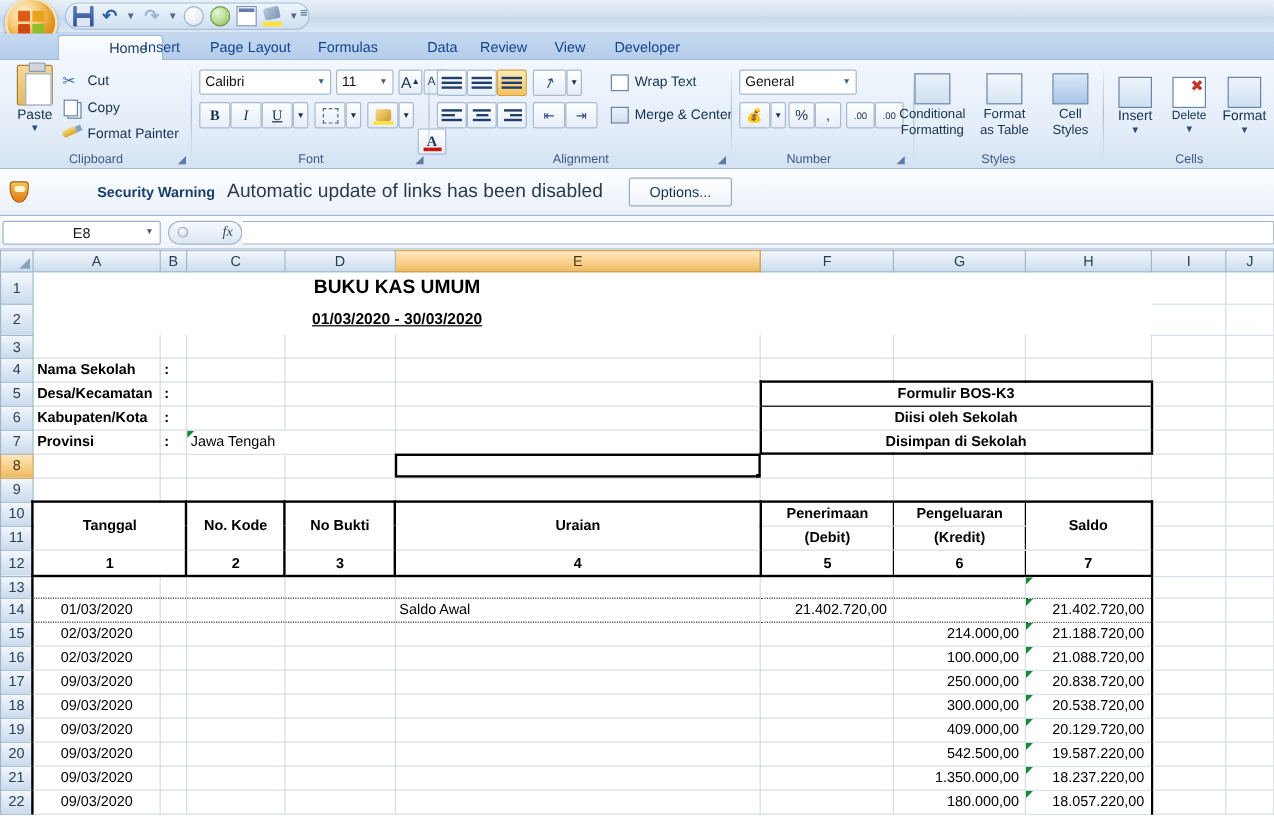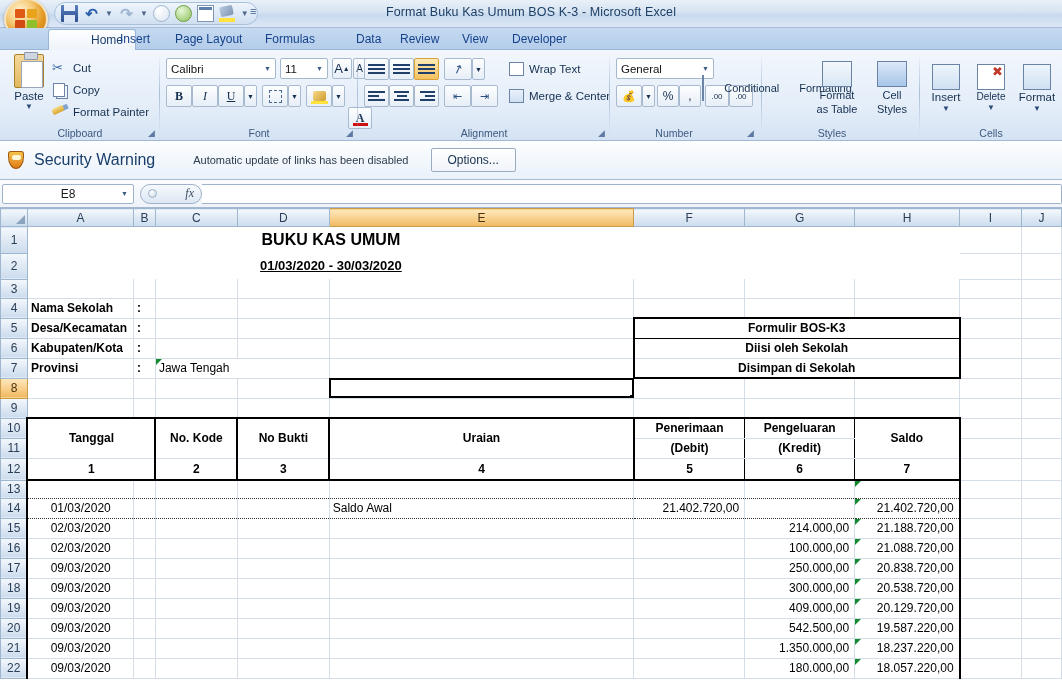--- a/index.html
+++ b/index.html
@@ -160,22 +160,22 @@
   }
   .shield {
     width: 16px; height: 18px; position: relative;
     background: linear-gradient(to bottom,#f7c44b,#e07a18);
     border-radius: 3px 3px 8px 8px / 3px 3px 12px 12px;
     border: 1px solid #a05a0d;
   }
   .shield:after {
     content:""; position:absolute; left:3px; top:3px; width:9px; height:5px; background:#fff5d8; border-radius:2px;
   }
-  .sec-strong { font-size: 16px; font-weight: normal; color: #1a3f6c; }
-  .sec-msg { font-size: 11px; color: #2d3b4c; margin-left: 28px; }
+  .sec-strong { font-size: 12px; font-weight: bold; color: #1a3f6c; margin-left: 47px; }
+  .sec-msg { font-size: 16px; color: #2d3b4c; }
   .opt-btn {
     margin-left: 12px; padding: 4px 16px; font-size: 12px; color: #17324f;
     background: linear-gradient(to bottom,#ffffff,#f0f4fa);
     border: 1px solid #9aabc2; border-radius: 2px;
   }
 
   
   .fbar {
     position: absolute; top: 180px; left: 0; width: 1062px; height: 28px;
     background: linear-gradient(to bottom,#fbfcfe,#eef3f9);
@@ -262,21 +262,20 @@
   }
   .fillhandle {
     position: absolute; right: -3px; bottom: -3px; width: 6px; height: 6px;
     background: #000; z-index: 5;
   }
 </style>
 </head>
 <body>
 
 <div class="titlebar">
-  <div class="win-title">Format Buku Kas Umum BOS K-3 - Microsoft Excel</div>
   <div class="office-orb">
     <div class="orb-inner">
         <i></i>
         <i></i>
         <i></i>
         <i></i>
       </div>
   </div>
   <div class="qat">
     <span class="q ic-save"></span>
@@ -467,21 +466,21 @@
     </div>
     <div class="btn box" style="left:119px; top:35px; width:24px; height:22px; font-size:8px;">
       <span>.00</span>
     </div>
     <div class="glabel">Number</div>
     <div class="dlg" style="right:-18px;">◢</div>
     <div class="gdiv" style="right:-24px;"></div>
   </div>
 
   <div class="grp" style="left:744px; width:176px;">
-    <div class="btn" style="left:2px; top:4px; width:62px; height:68px; flex-direction:row; gap:20px;">
+    <div class="btn" style="left:2px; top:4px; width:62px; height:68px; flex-direction:column; gap:2px;">
       <span style="width:30px;height:26px;background:linear-gradient(#eaf1fa,#cfe0f2);border:1px solid #6b84a6;display:inline-block;"></span>
       <span class="rb-txt" style="font-size:11px;">Conditional</span>
       <span class="rb-txt" style="font-size:11px;">Formatting</span>
     </div>
     <div class="btn" style="left:64px; top:4px; width:58px; height:68px; flex-direction:column; gap:2px;">
       <span style="width:30px;height:26px;background:linear-gradient(#f4f8fd,#d7e6f5);border:1px solid #6b84a6;display:inline-block;"></span>
       <span class="rb-txt" style="font-size:11px;">Format</span>
       <span class="rb-txt" style="font-size:11px;">as Table</span>
     </div>
     <div class="btn" style="left:122px; top:4px; width:52px; height:68px; flex-direction:column; gap:2px;">

